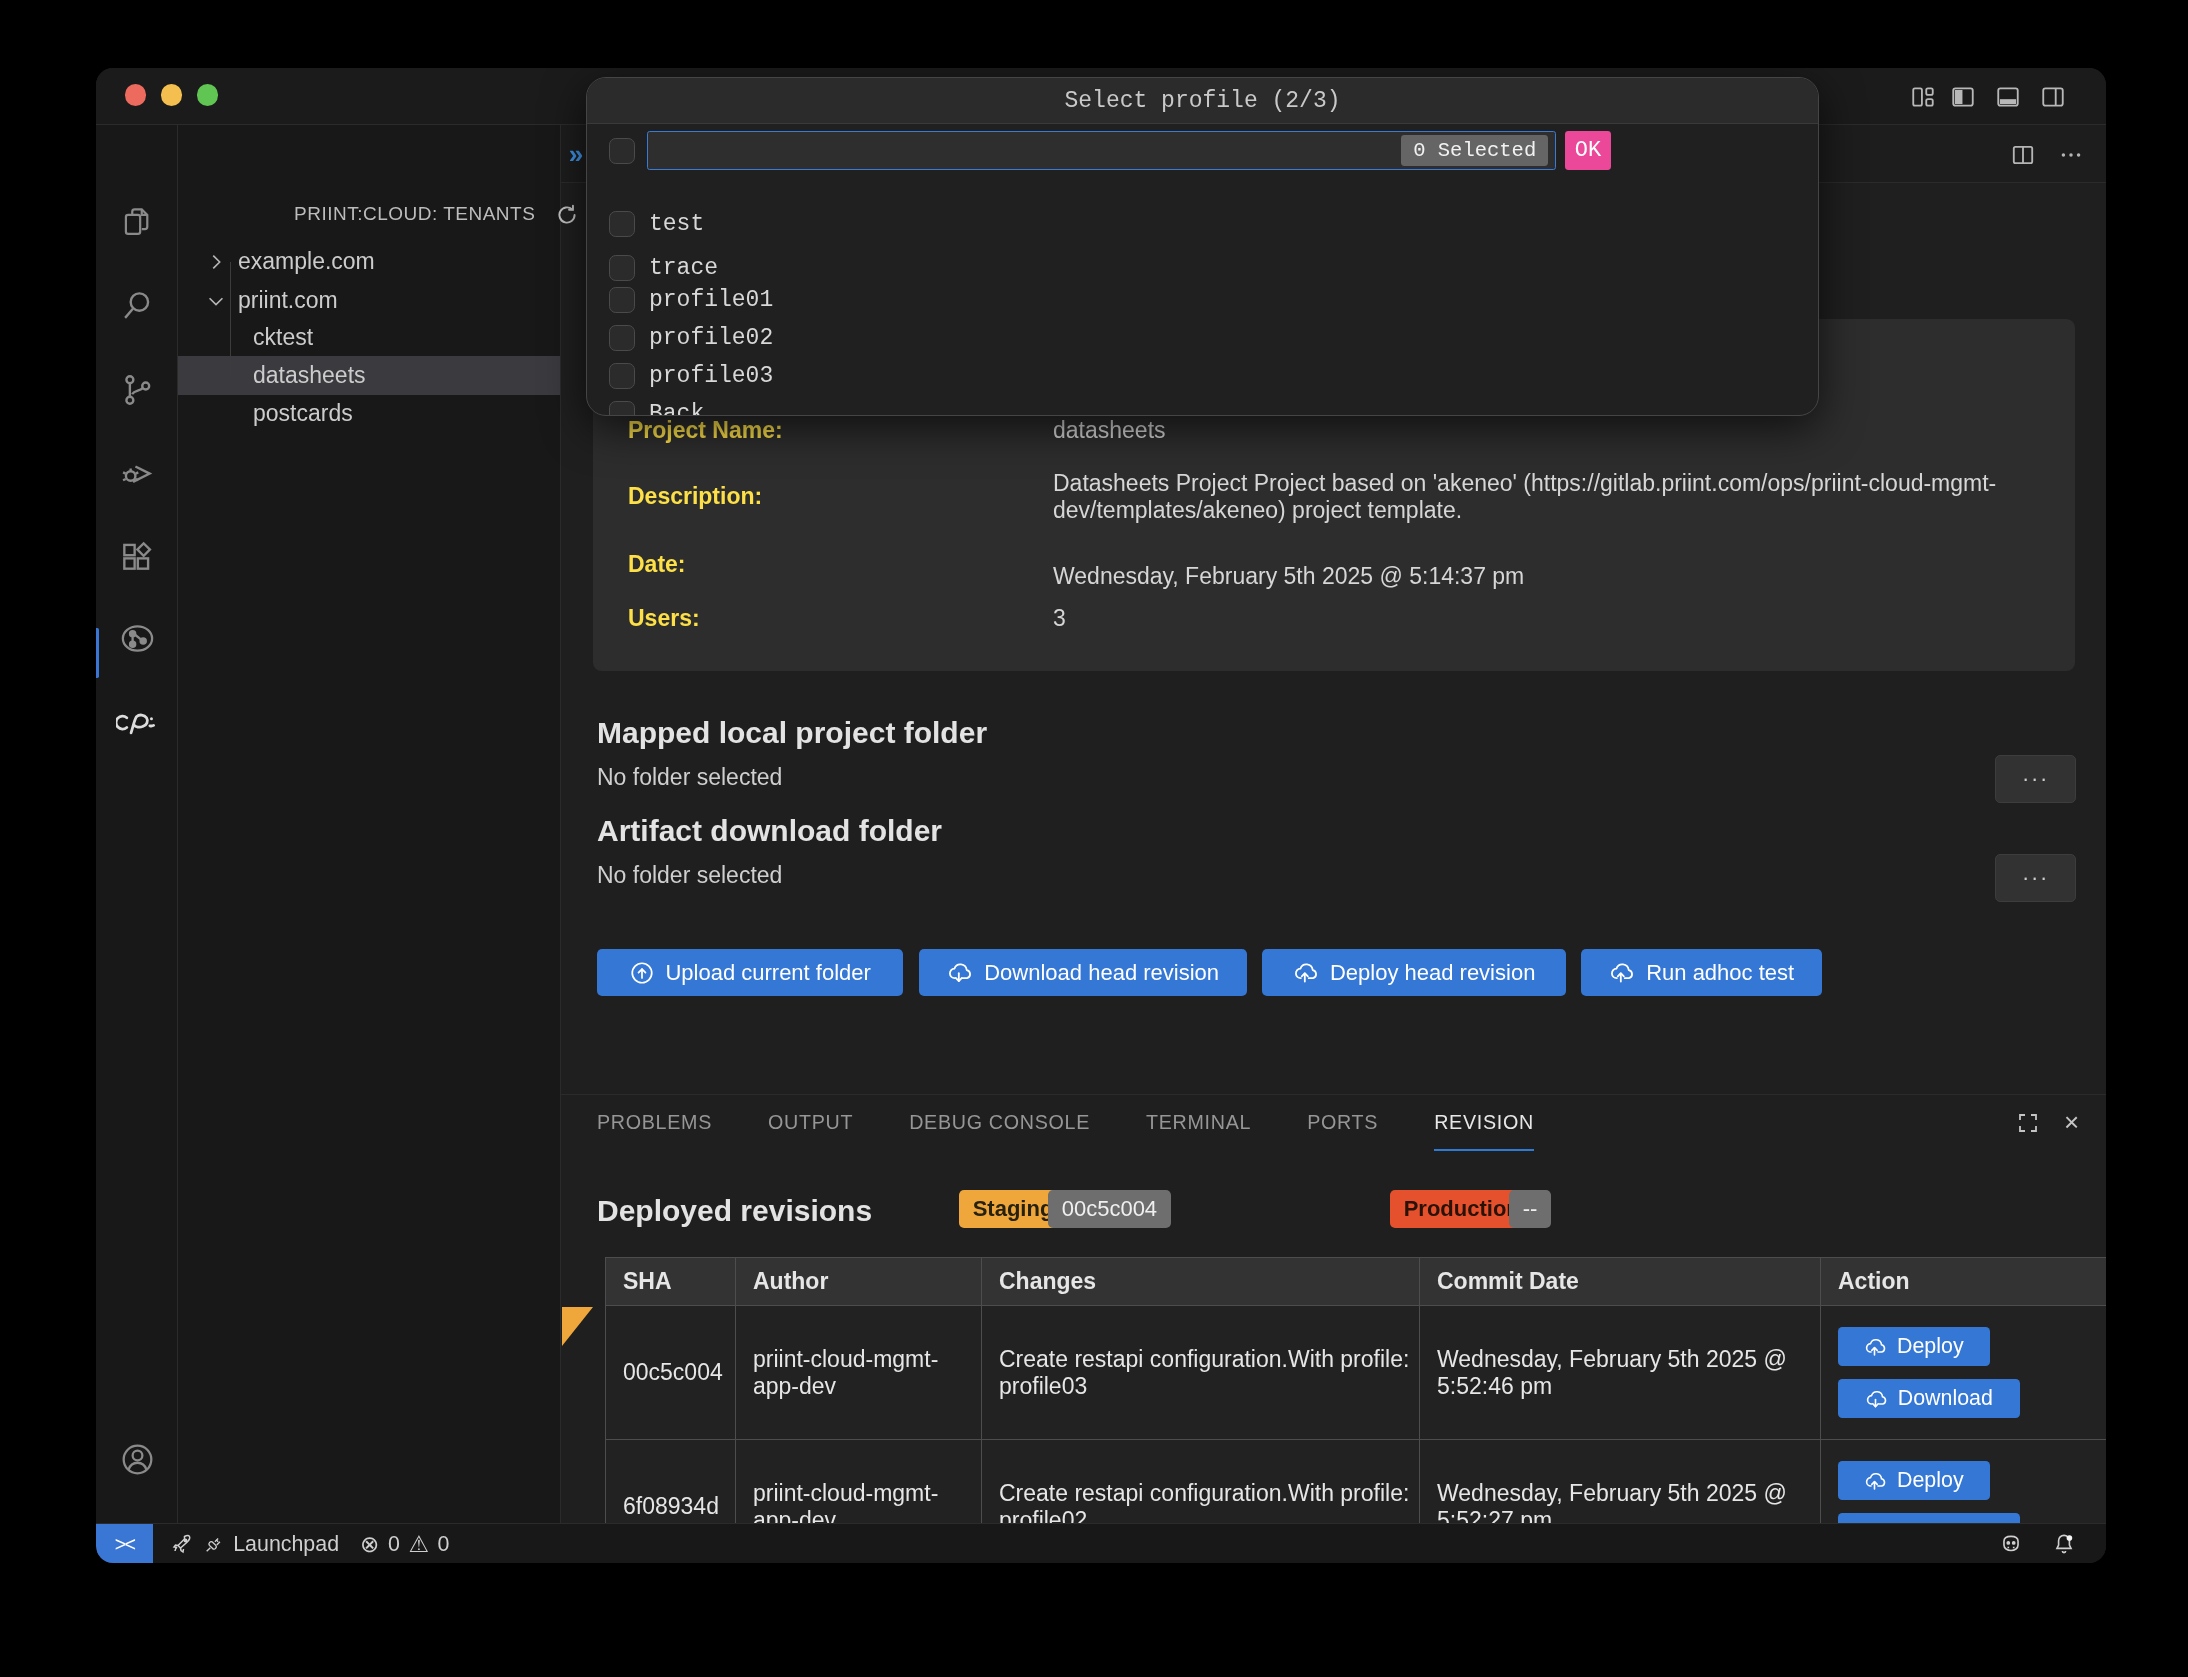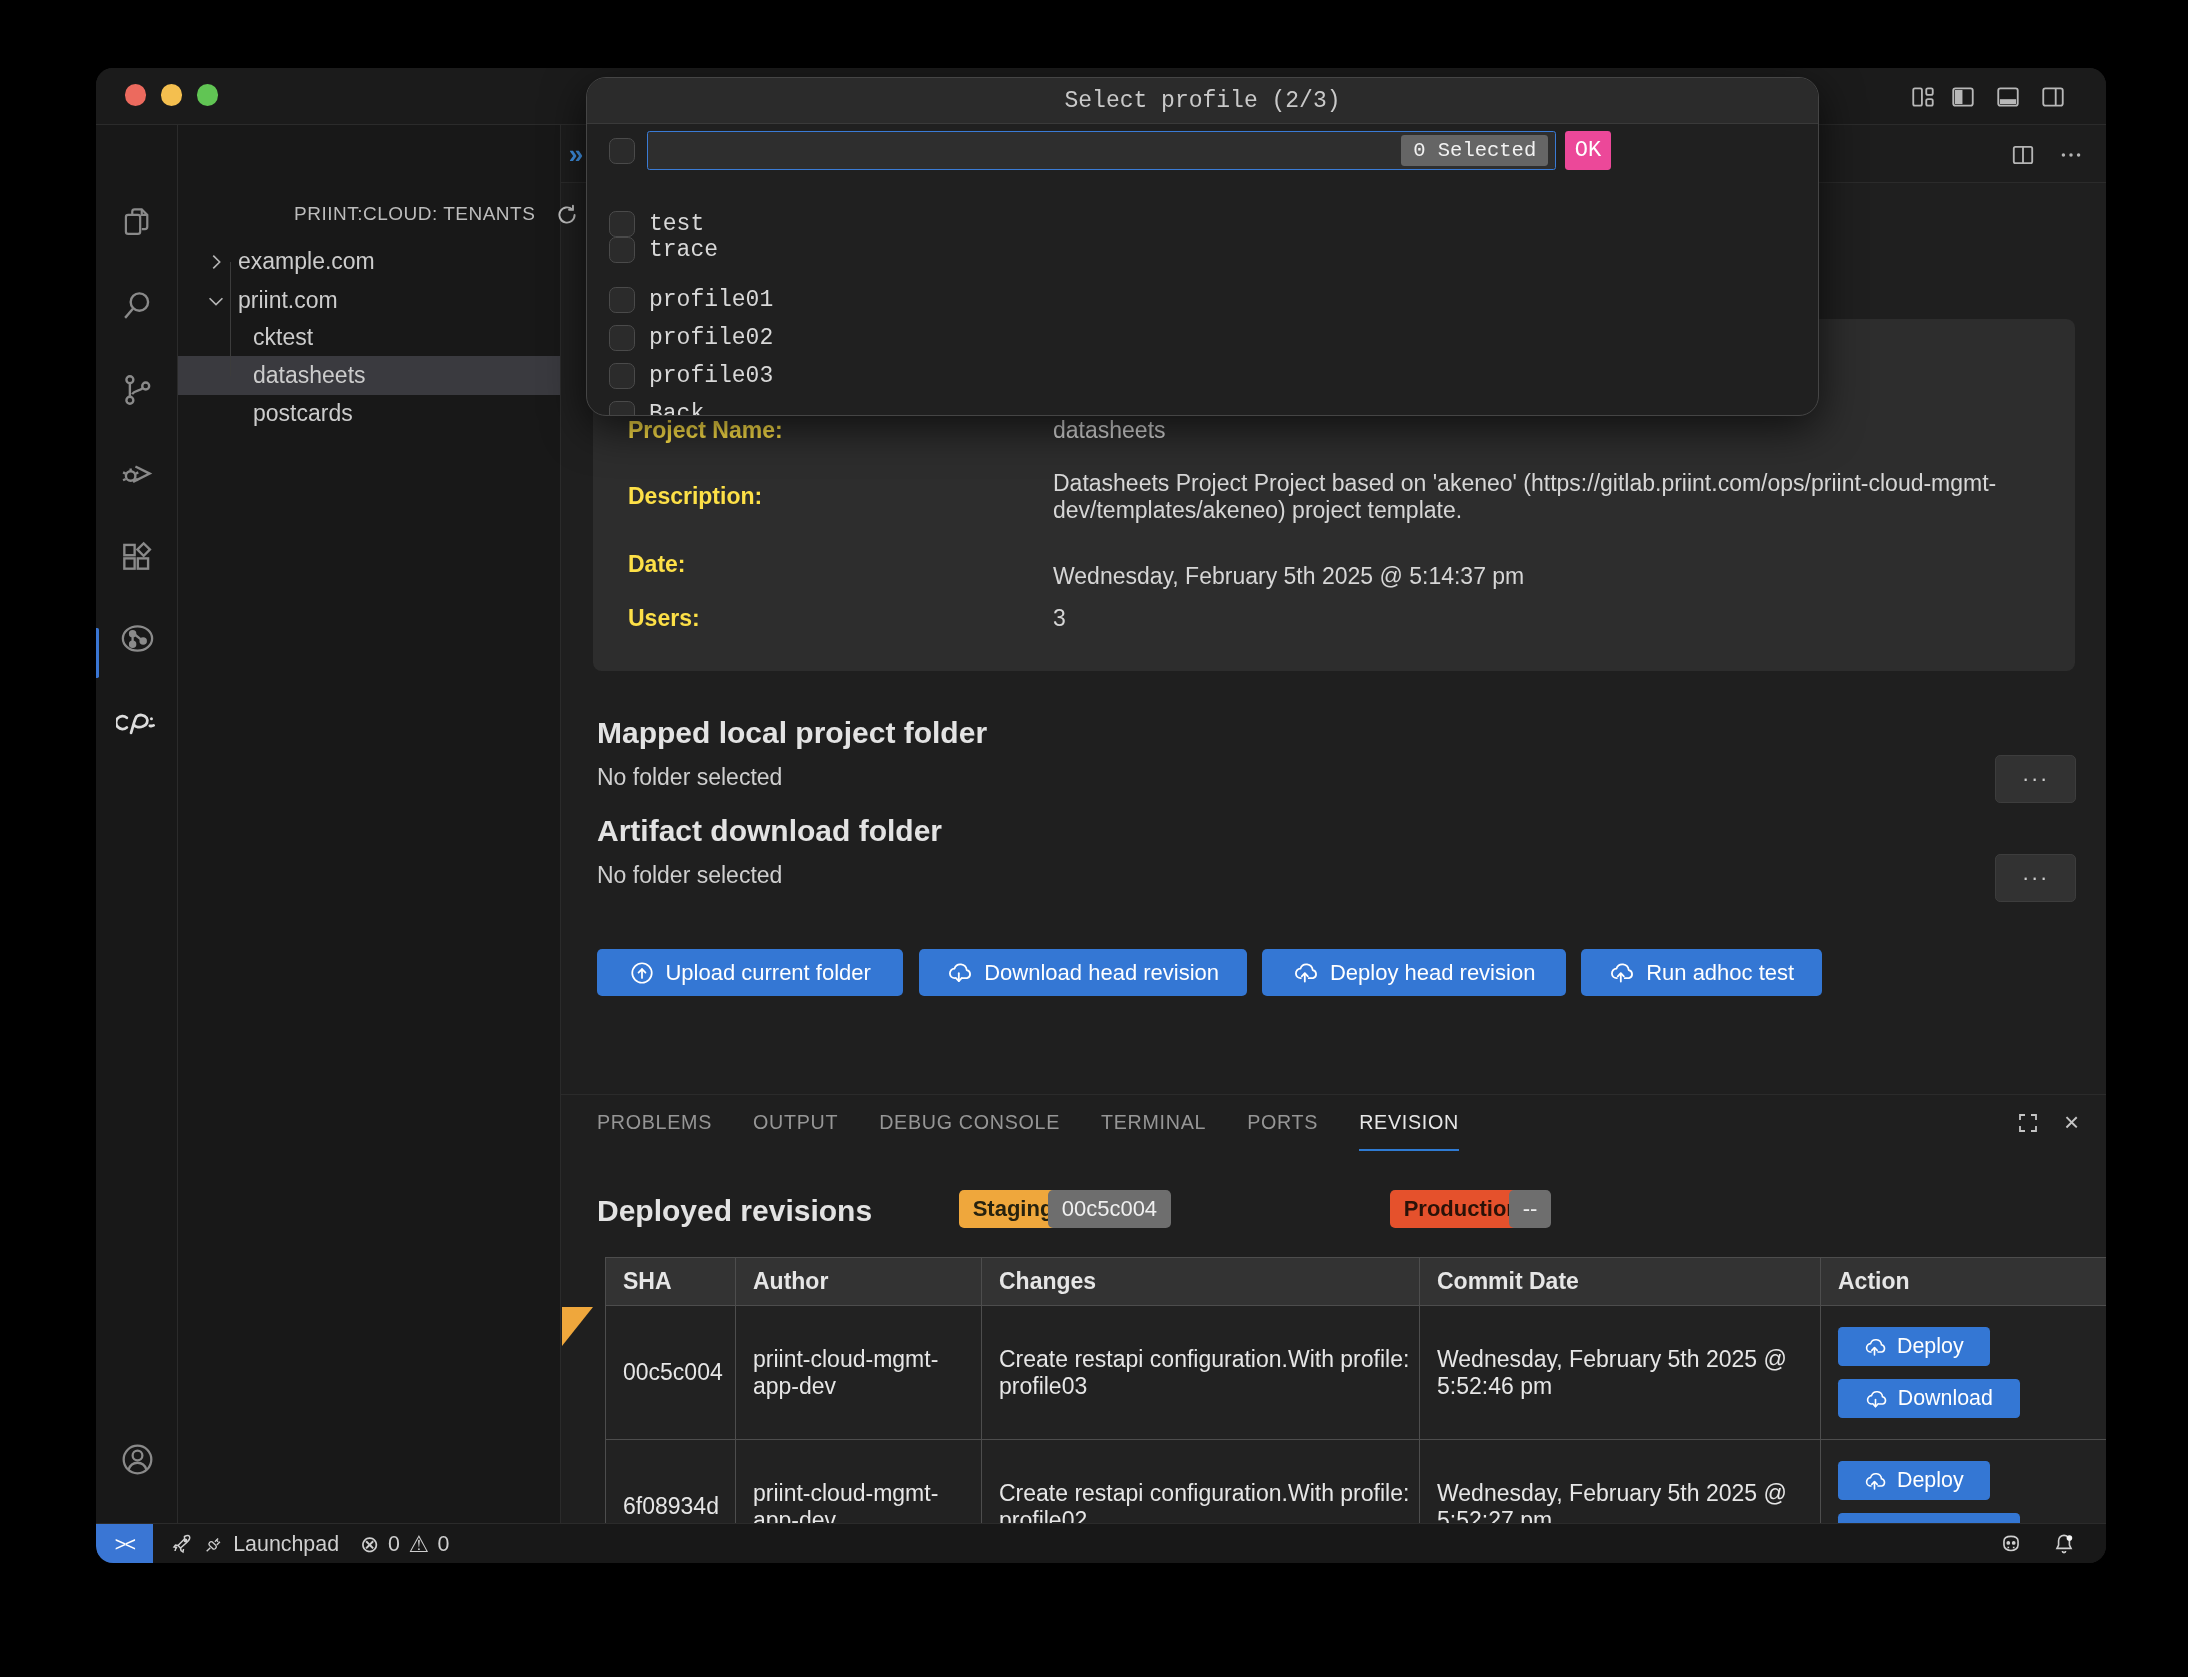--- a/index.html
+++ b/index.html
@@ -42,21 +42,21 @@
   .fld-value { position:absolute; left:460px; font-size:23px; color:#d6d6d6; line-height:26.5px; width:984px; }
 
   .sect-h { position:absolute; left:501px; font-size:30px; font-weight:bold; color:#e3e3e3; }
   .sect-v { position:absolute; left:501px; font-size:23px; color:#cfcfcf; }
   .more-btn { position:absolute; left:1899px; width:81px; height:48px; background:#323232; border:0.9px solid #3d3d3d; border-radius:5.1px; color:#cccccc; font-size:22px; letter-spacing:1.7px; display:flex; align-items:center; justify-content:center; }
 
   .blue-btn { position:absolute; top:881px; height:47px; background:#3477d4; border-radius:5.1px; color:#fff; font-size:22px; display:flex; align-items:center; justify-content:center; gap:10.3px; }
   .blue-btn svg { flex:0 0 auto; }
 
   
-  #paneltabs { position:absolute; left:465px; top:1026px; right:0; height:57px; border-top:0.9px solid #2b2b2b; display:flex; align-items:flex-start; gap:41px; padding-left:36px; }
+  #paneltabs { position:absolute; left:465px; top:1026px; right:0; height:57px; border-top:0.9px solid #2b2b2b; display:flex; align-items:flex-start; gap:56px; padding-left:36px; }
   .ptab { font-size:19.7px; letter-spacing:0.7px; color:#969696; height:100%; display:flex; align-items:center; border-bottom:2.6px solid transparent; }
   .ptab.active { color:#e7e7e7; border-bottom-color:#2f7bd3; }
   .panel-ico { position:absolute; top:1039px; width:31px; height:31px; color:#c5c5c5; display:flex; align-items:center; justify-content:center; font-size:26px; }
 
   .badge { position:absolute; top:1122px; height:38px; border-radius:5.1px; display:flex; align-items:center; padding:0 13.7px; font-size:22px; }
   .badge.orange { background:#efa73c; color:#26220f; font-weight:bold; }
   .badge.red { background:#e5512c; color:#2a1208; font-weight:bold; }
   .badge.gray { background:#6e6e6e; color:#f0f0f0; }
 
   #revtable { position:absolute; left:465px; top:1189px; right:0; bottom:40px; overflow:hidden;padding-left:44px; }
@@ -436,21 +436,21 @@
   <div class="qp-check" style="top:60px"></div>
   <div id="qp-input">
     <span id="qp-count">0 Selected</span>
   </div>
   <div id="qp-ok">OK</div>
 
   <div class="qp-item" style="top:103px">
     <div class="qp-check" style="top:6px"></div>
     <span class="qp-item-label">test</span>
   </div>
-  <div class="qp-item" style="top:129px">
+  <div class="qp-item" style="top:147px">
     <div class="qp-check" style="top:6px"></div>
     <span class="qp-item-label">trace</span>
   </div>
   <div class="qp-item" style="top:179px">
     <div class="qp-check" style="top:6px"></div>
     <span class="qp-item-label">profile01</span>
   </div>
   <div class="qp-item" style="top:217px">
     <div class="qp-check" style="top:6px"></div>
     <span class="qp-item-label">profile02</span>

